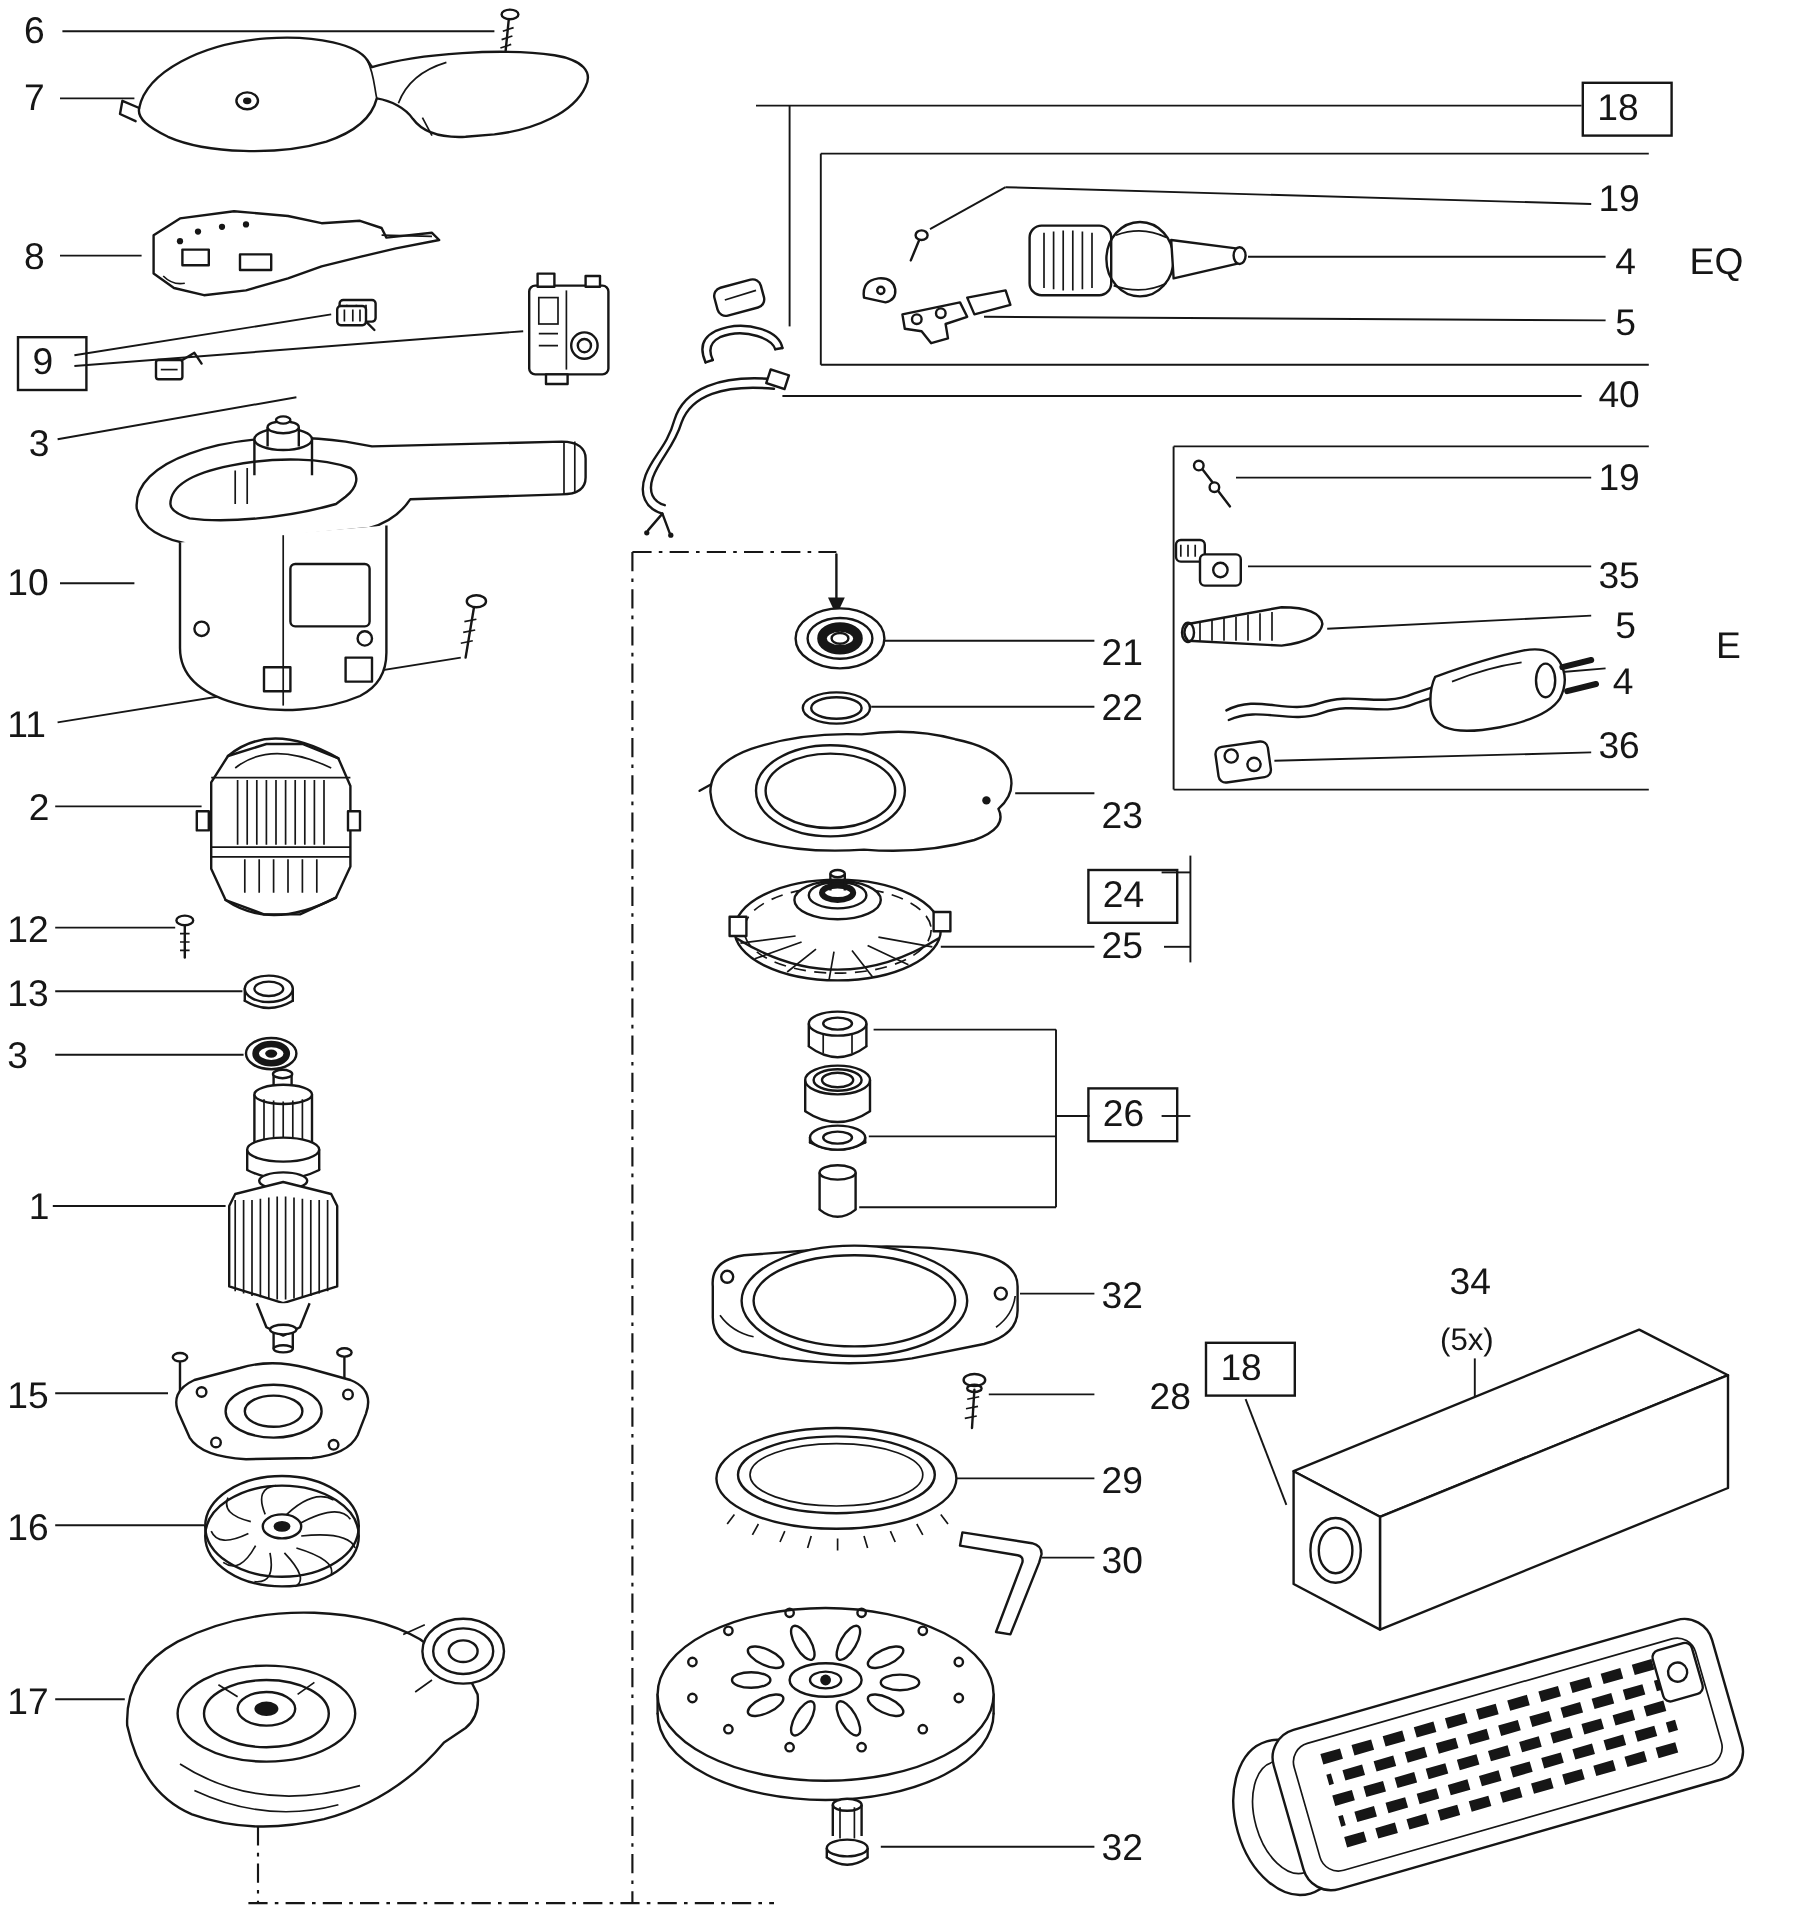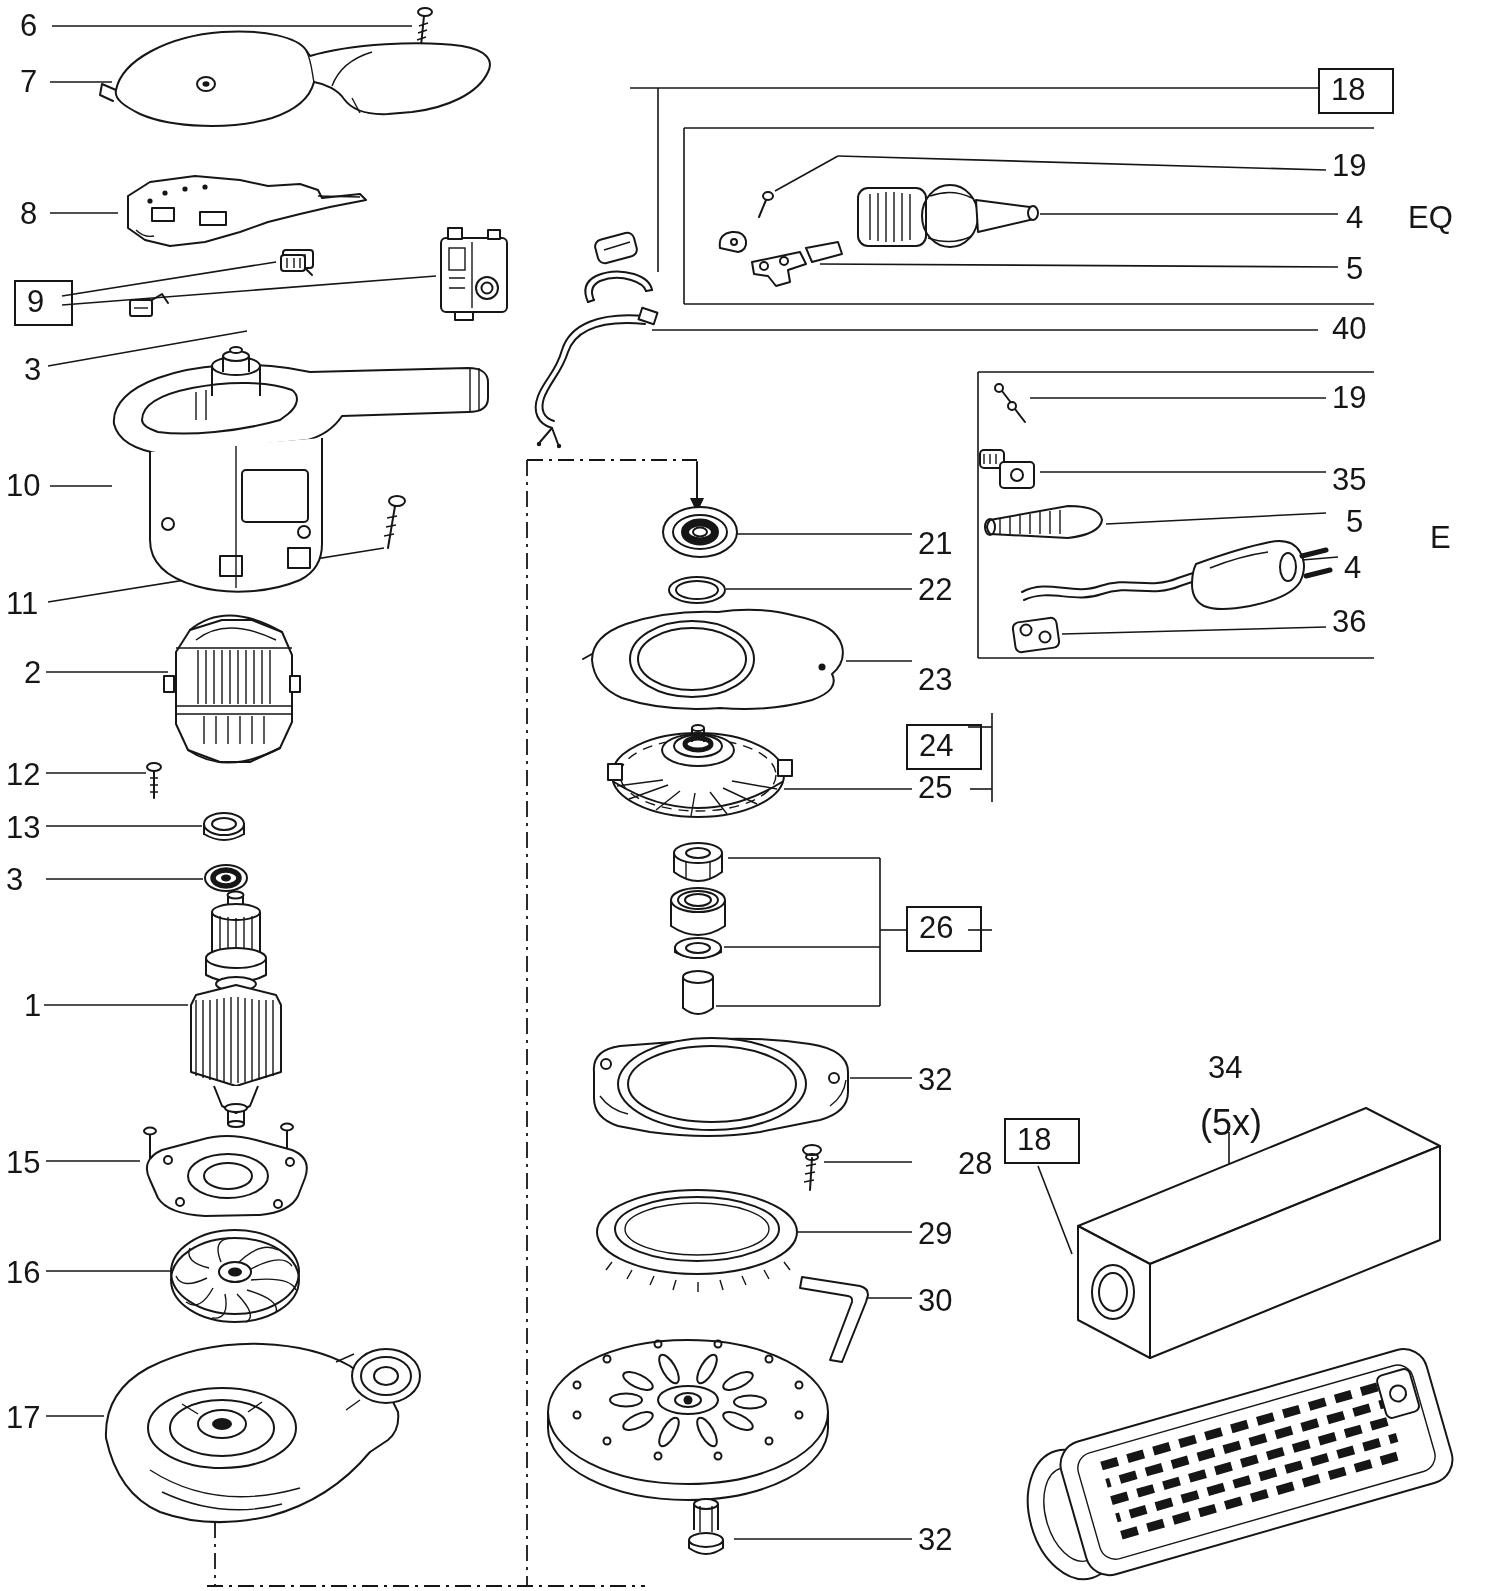--- a/index.html
+++ b/index.html
@@ -12,21 +12,21 @@
   .kf { stroke:#161616; fill:#ffffff; stroke-width:2;   stroke-linejoin:round; }
   .kd { fill:#161616; stroke:none; }
   .ldr{ stroke:#161616; fill:none; stroke-width:1.6; }
   .dd { stroke:#161616; fill:none; stroke-width:1.8; stroke-dasharray:16 6 3 6; }
   .hl { stroke:#161616; fill:none; stroke-width:1.4; }
   .lbl {
     position:absolute; font-size:31px; line-height:1.15; color:#161616;
     white-space:nowrap; user-select:none;
   }
   .boxed { border:2.5px solid #161616; padding:2px 27px 4px 11px; }
-  .small { font-size:36px; }
+  .small { font-size:26px; }
 </style>
 </head>
 <body>
 
 <div class="stage">
 
 <svg class="art" width="1500" height="1591" viewBox="0 0 1500 1591">
 
   <g>
     <path class="ldr" d="M52,26 H412"></path>

